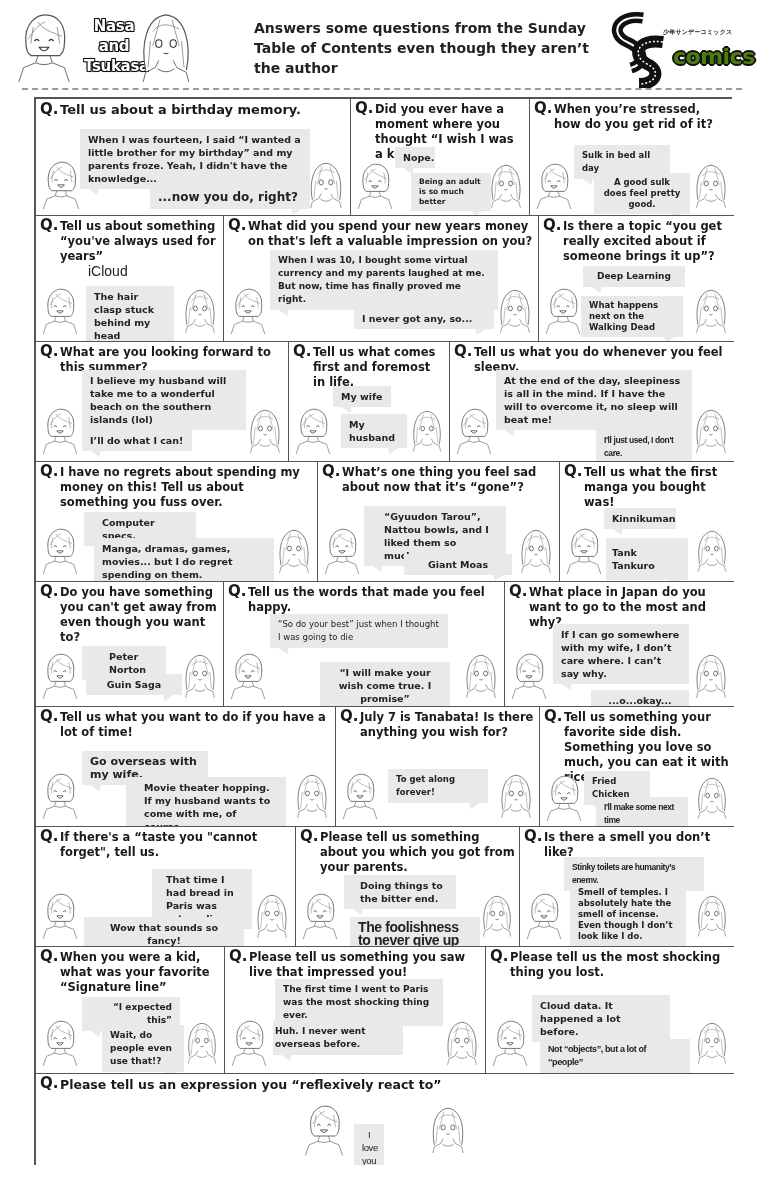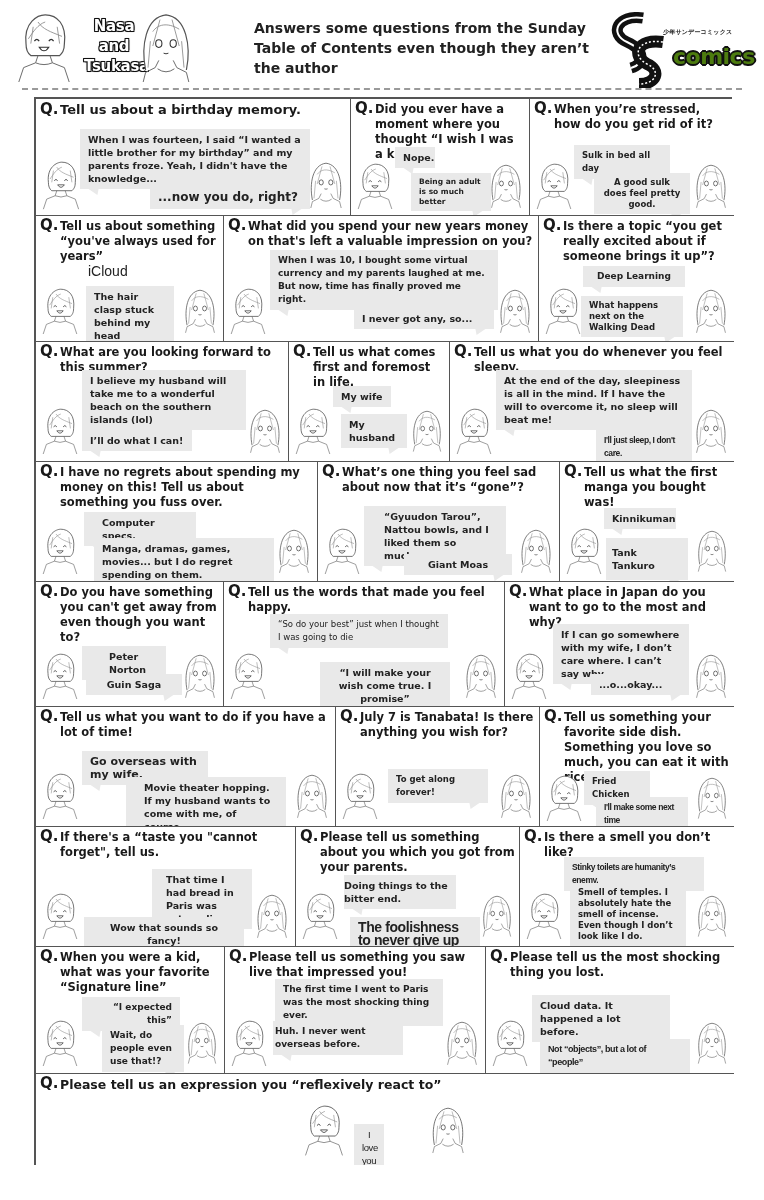--- a/index.html
+++ b/index.html
@@ -178,21 +178,21 @@
     <svg class="ch right" width="36" height="62">
         <use href="#tsukasa"></use>
       </svg>
   </div>
   <div class="panel lastcol" style="left:414px;top:243px;width:284px;height:120px">
     <div class="q"><span class="qmark">Q.</span><span>Tell us what you do whenever you feel sleepy.</span></div>
     <svg class="ch left" width="40" height="62">
         <use href="#nasa"></use>
       </svg>
     <div class="bubble tail-l" style="left:46px;top:28px;width:196px">At the end of the day, sleepiness is all in the mind. If I have the will to overcome it, no sleep will beat me!</div>
-    <div class="bubble cond tail-r" style="left:146px;top:88px;width:96px;font-size:8.5px">I'll just sleep, I don't care.</div>
+    <div class="bubble cond tail-r" style="left:146px;top:88px;width:96px;font-size:8.5px">I'll just used, I don't care.</div>
     <svg class="ch right" width="38" height="62">
         <use href="#tsukasa"></use>
       </svg>
   </div>
 
   <div class="panel" style="left:0;top:363px;width:282px;height:120px">
     <div class="q"><span class="qmark">Q.</span><span>I have no regrets about spending my money on this! Tell us about something you fuss over.</span></div>
     <svg class="ch left" width="40" height="62">
         <use href="#nasa"></use>
       </svg>
@@ -246,21 +246,21 @@
     <svg class="ch right" width="38" height="62">
         <use href="#tsukasa"></use>
       </svg>
   </div>
   <div class="panel lastcol" style="left:469px;top:483px;width:229px;height:125px">
     <div class="q"><span class="qmark">Q.</span><span>What place in Japan do you want to go to the most and why?</span></div>
     <svg class="ch left" width="40" height="62">
         <use href="#nasa"></use>
       </svg>
     <div class="bubble tail-l" style="left:48px;top:42px;width:136px">If I can go somewhere with my wife, I don’t care where. I can’t say why.</div>
-    <div class="bubble tail-r" style="left:86px;top:92px;width:98px;">...o...okay...</div>
+    <div class="bubble tail-r" style="left:86px;top:108px;width:98px;text-align:center">...o...okay...</div>
     <svg class="ch right" width="38" height="62">
         <use href="#tsukasa"></use>
       </svg>
   </div>
 
   <div class="panel" style="left:0;top:608px;width:300px;height:120px">
     <div class="q"><span class="qmark">Q.</span><span>Tell us what you want to do if you have a lot of time!</span></div>
     <svg class="ch left" width="40" height="62">
         <use href="#nasa"></use>
       </svg>
@@ -301,21 +301,21 @@
     <div class="bubble tail-l" style="left:48px;top:90px;width:160px;text-align:center">Wow that sounds so fancy!</div>
     <svg class="ch right" width="38" height="62">
         <use href="#tsukasa"></use>
       </svg>
   </div>
   <div class="panel" style="left:260px;top:728px;width:224px;height:120px">
     <div class="q"><span class="qmark">Q.</span><span>Please tell us something about you which you got from your parents.</span></div>
     <svg class="ch left" width="40" height="62">
         <use href="#nasa"></use>
       </svg>
-    <div class="bubble tail-l" style="left:48px;top:48px;width:112px;padding-left:0">Doing things to the bitter end.</div>
+    <div class="bubble tail-l" style="left:48px;top:48px;width:112px;padding-left:16px">Doing things to the bitter end.</div>
     <div class="bubble cond tail-r" style="left:54px;top:90px;width:130px;font-size:14px">The foolishness to never give up</div>
     <svg class="ch right" width="36" height="62">
         <use href="#tsukasa"></use>
       </svg>
   </div>
   <div class="panel lastcol" style="left:484px;top:728px;width:214px;height:120px">
     <div class="q"><span class="qmark">Q.</span><span>Is there a smell you don’t like?</span></div>
     <svg class="ch left" width="40" height="62">
         <use href="#nasa"></use>
       </svg>

